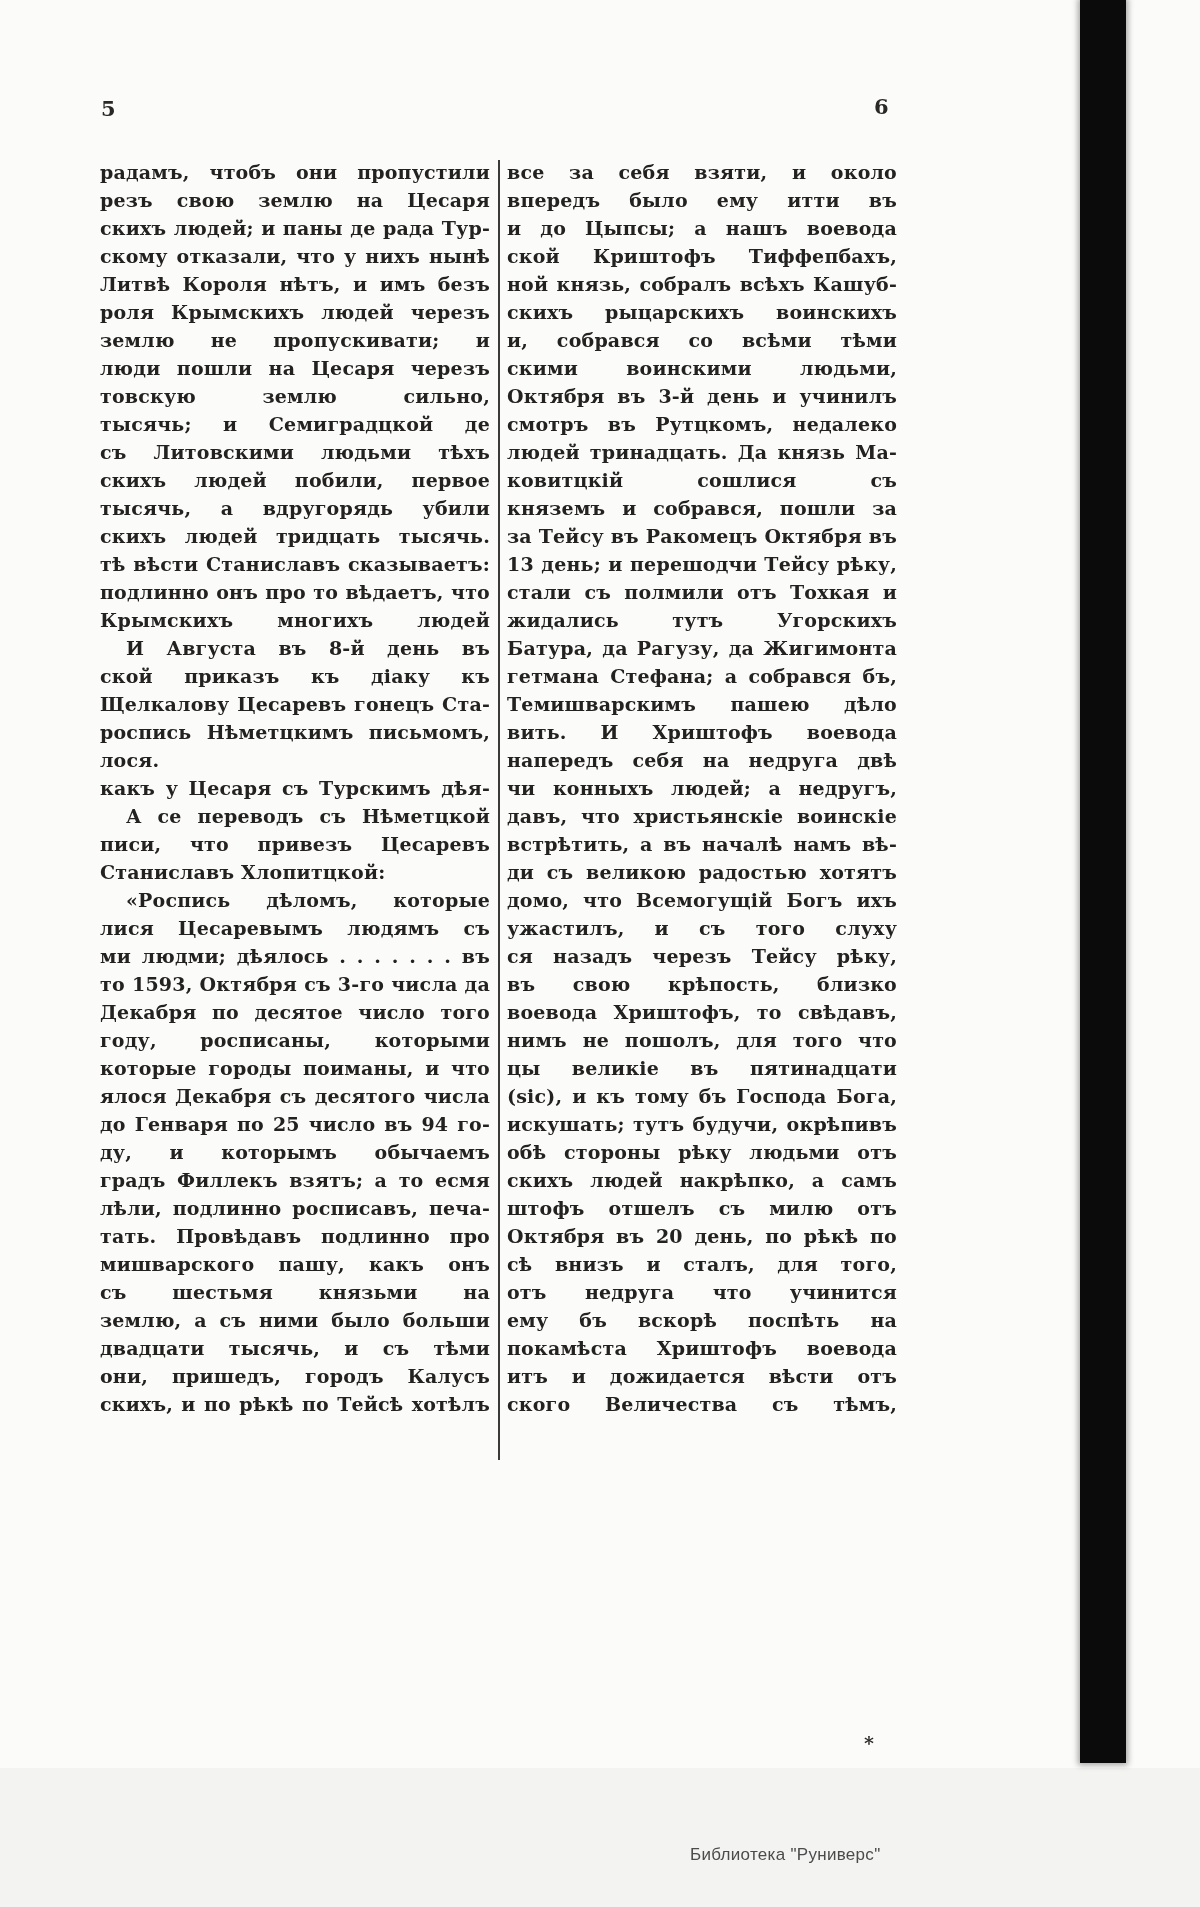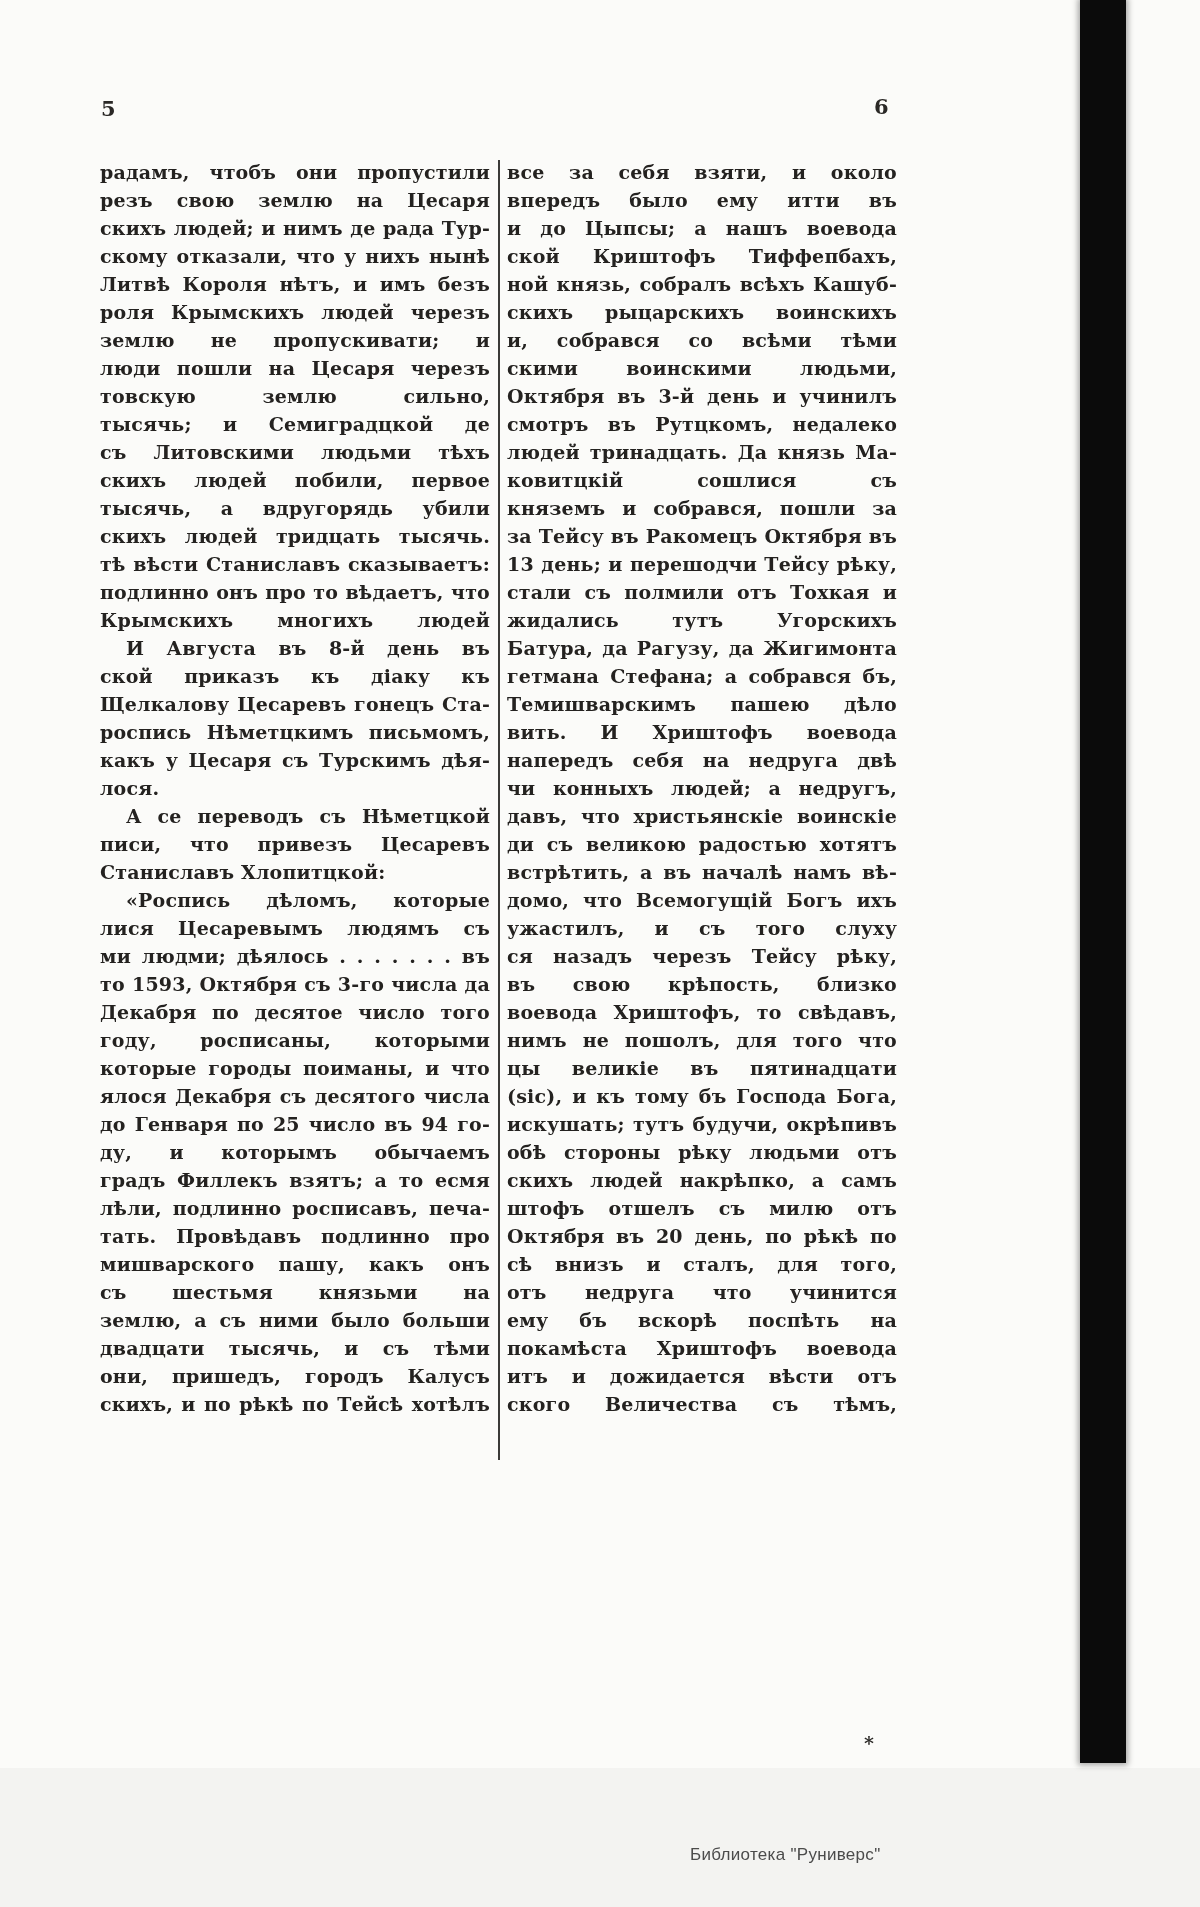--- a/index.html
+++ b/index.html
@@ -89,41 +89,41 @@
   <div class="bottom-strip"></div>
 
   <div class="pagenum left">5</div>
 
   <div class="pagenum right">6</div>
 
   <div class="columns">
     <div class="col">
         <div class="line">радамъ, чтобъ они пропустили че-</div>
         <div class="line">резъ свою землю на Цесаря Крым-</div>
-        <div class="line">скихъ людей; и нимъ де рада Тур-</div>
+        <div class="line">скихъ людей; и паны де рада Тур-</div>
         <div class="line">скому отказали, что у нихъ нынѣ въ</div>
         <div class="line">Литвѣ Короля нѣтъ, и имъ безъ Ко-</div>
         <div class="line">роля Крымскихъ людей черезъ свою</div>
         <div class="line">землю не пропускивати; и Крымскіе</div>
         <div class="line">люди пошли на Цесаря черезъ Ли-</div>
         <div class="line">товскую землю сильно, семдесятъ</div>
         <div class="line">тысячь; и Семиградцкой де воевода</div>
         <div class="line">съ Литовскими людьми тѣхъ Крым-</div>
         <div class="line">скихъ людей побили, первое шесть</div>
         <div class="line">тысячь, а вдругорядь убили Крым-</div>
         <div class="line">скихъ людей тридцать тысячь. Про</div>
         <div class="line">тѣ вѣсти Станиславъ сказываетъ:</div>
         <div class="line">подлинно онъ про то вѣдаетъ, что</div>
         <div class="line last">Крымскихъ многихъ людей побили.</div>
         <div class="line indent">И Августа въ 8-й день въ посоль-</div>
         <div class="line">ской приказъ къ діаку къ Василью</div>
         <div class="line">Щелкалову Цесаревъ гонецъ Ста-</div>
         <div class="line">роспись Нѣметцкимъ письмомъ,</div>
+        <div class="line last">лося.</div>
         <div class="line">какъ у Цесаря съ Турскимъ дѣя-</div>
-        <div class="line last">лося.</div>
         <div class="line indent">А се переводъ съ Нѣметцкой рос-</div>
         <div class="line">писи, что привезъ Цесаревъ гонецъ</div>
         <div class="line last">Станиславъ Хлопитцкой:</div>
         <div class="line indent">«Роспись дѣломъ, которые учини-</div>
         <div class="line">лися Цесаревымъ людямъ съ Турски-</div>
         <div class="line">ми людми; дѣялось . . . . . . . въ лѣ-</div>
         <div class="line">то 1593, Октября съ 3-го числа да до</div>
         <div class="line">Декабря по десятое число того жъ</div>
         <div class="line">году, росписаны, которыми обычаи</div>
         <div class="line">которые городы поиманы, и что дѣ-</div>
@@ -159,22 +159,22 @@
         <div class="line">13 день; и перешодчи Тейсу рѣку,</div>
         <div class="line">стали съ полмили отъ Тохкая и до-</div>
         <div class="line">жидались тутъ Угорскихъ воеводъ</div>
         <div class="line">Батура, да Рагузу, да Жигимонта да</div>
         <div class="line">гетмана Стефана; а собрався бъ, съ</div>
         <div class="line">Темишварскимъ пашею дѣло поста-</div>
         <div class="line">вить. И Хриштофъ воевода послалъ</div>
         <div class="line">напередъ себя на недруга двѣ тыся-</div>
         <div class="line">чи конныхъ людей; а недругъ, свѣ-</div>
         <div class="line">давъ, что христьянскіе воинскіе лю-</div>
+        <div class="line">встрѣтить, а въ началѣ намъ вѣ-</div>
         <div class="line">ди съ великою радостью хотятъ</div>
-        <div class="line">встрѣтить, а въ началѣ намъ вѣ-</div>
         <div class="line">домо, что Всемогущій Богъ ихъ</div>
         <div class="line">ужастилъ, и съ того слуху воротил-</div>
         <div class="line">ся назадъ черезъ Тейсу рѣку, шолъ</div>
         <div class="line">въ свою крѣпость, близко Солнока. И</div>
         <div class="line">воевода Хриштофъ, то свѣдавъ, за</div>
         <div class="line">нимъ не пошолъ, для того что ржав-</div>
         <div class="line">цы великіе въ пятинадцати меляхъ</div>
         <div class="line">(sic), и къ тому бъ Господа Бога, не</div>
         <div class="line">искушать; тутъ будучи, окрѣпивъ по</div>
         <div class="line">обѣ стороны рѣку людьми отъ Тур-</div>

